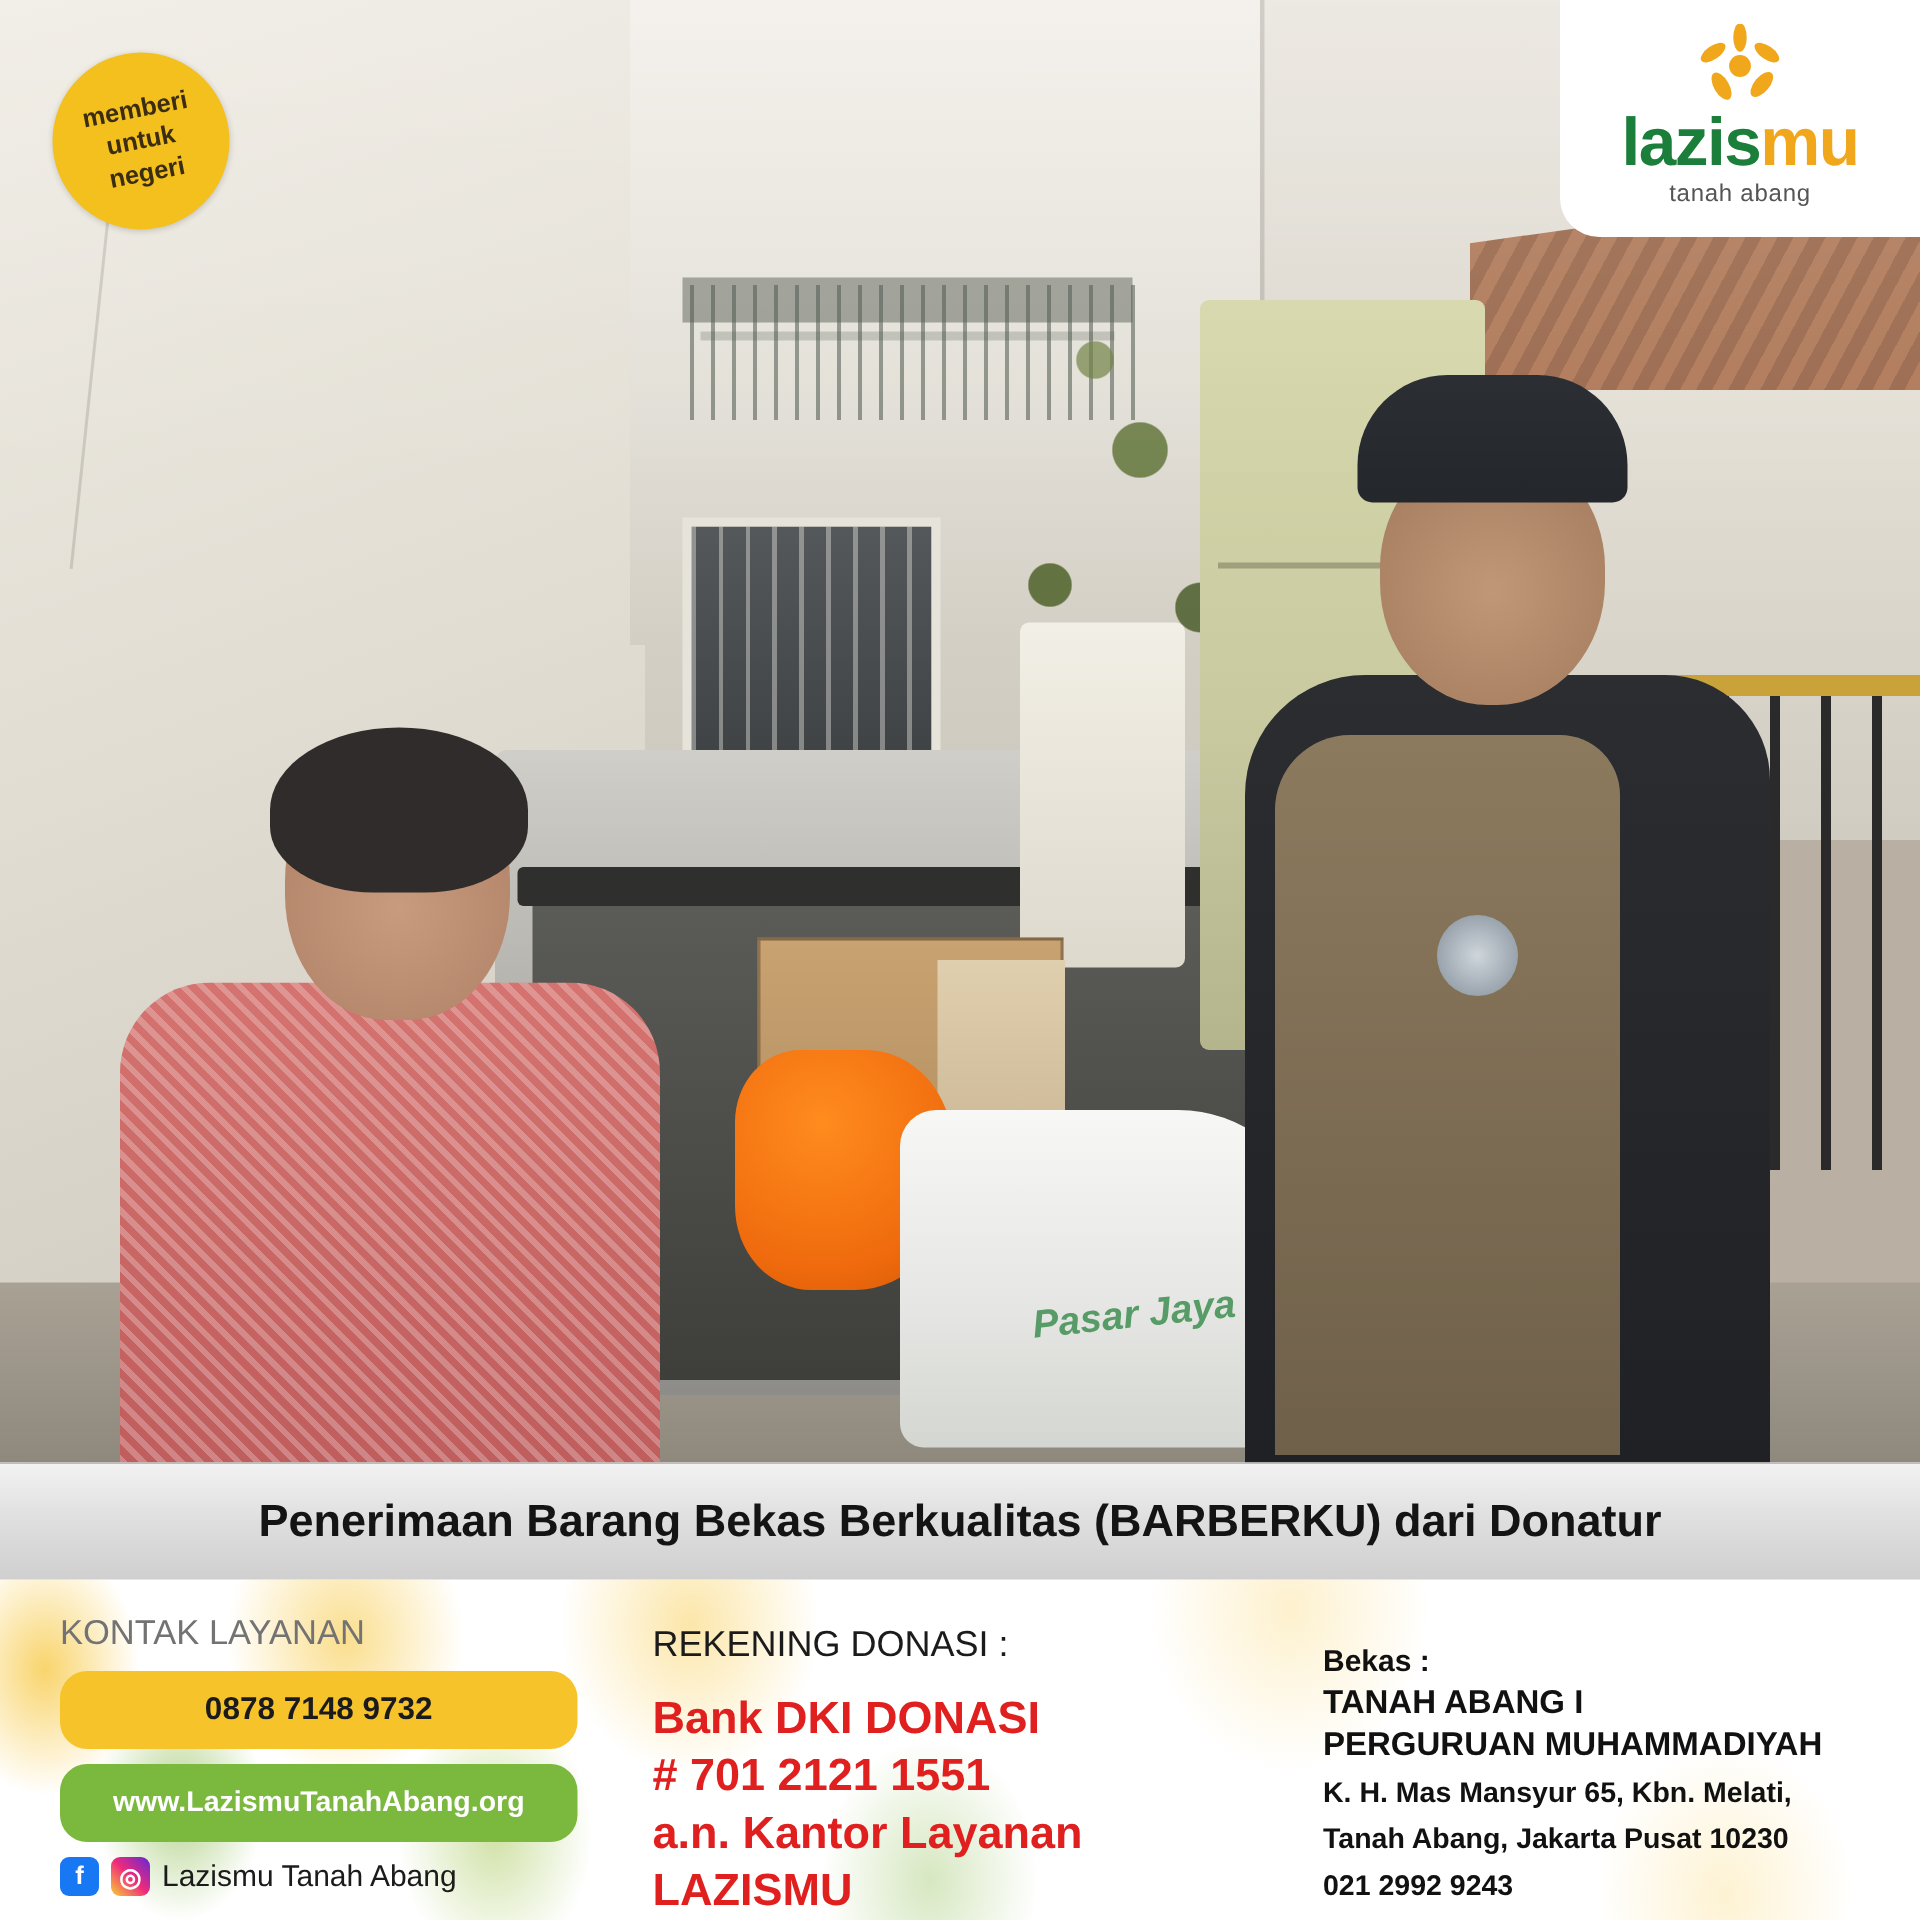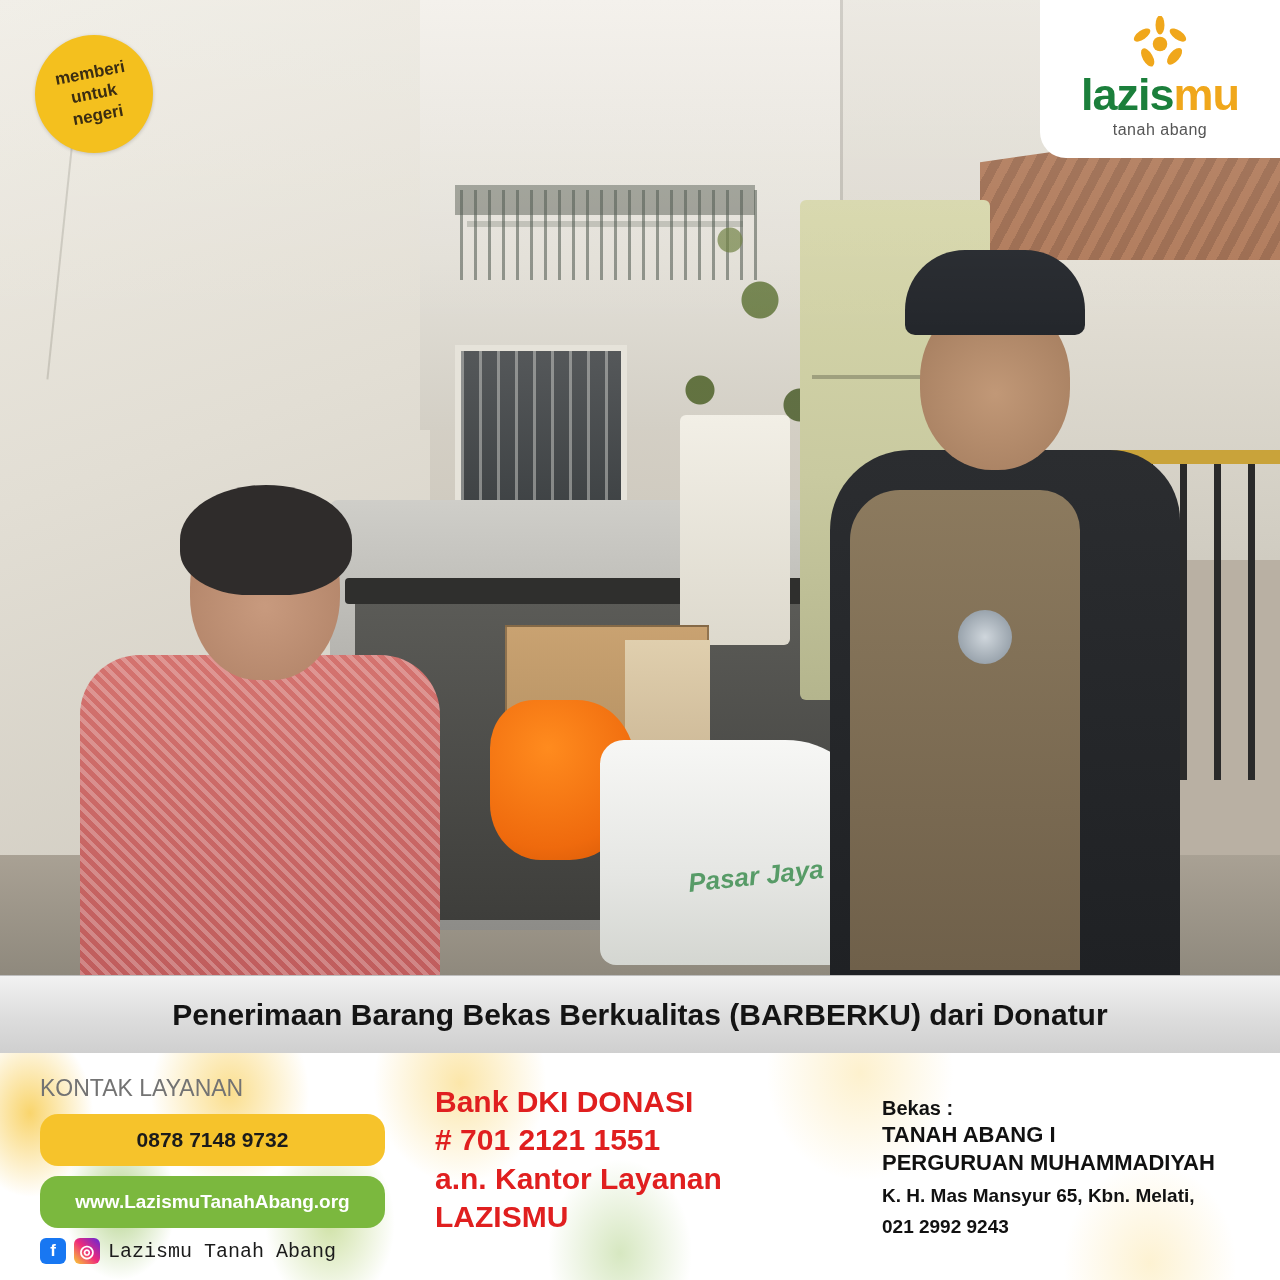--- a/index.html
+++ b/index.html
@@ -391,21 +391,20 @@
     justify-content: center;
     font-size: 17px;
     font-weight: bold;
     color: #fff;
   }
   .ic-fb { background: #1877f2; }
   .ic-ig { background: linear-gradient(45deg, #f9ce34, #ee2a7b, #6228d7); }
   .social-name {
     font-size: 20px;
     color: #1b1b1b;
-    font-family: Liberation Mono, monospace;
   }
 
   .col-rek {
     position: absolute;
     left: 435px; top: 30px;
     width: 420px;
   }
   .col-rek .head {
     font-size: 24px;
     color: #1b1b1b;
@@ -527,29 +526,31 @@
         <div class="pill pill-phone">0878 7148 9732</div>
         <div class="pill pill-web">www.LazismuTanahAbang.org</div>
         <div class="social-row">
           <span class="ic ic-fb">f</span>
           <span class="ic ic-ig">◎</span>
           <span class="social-name">Lazismu Tanah Abang</span>
         </div>
       </div>
 
       <div class="col-rek">
+        <div class="head">REKENING DONASI :</div>
         <div class="red">Bank DKI DONASI</div>
         <div class="red"># 701 2121 1551</div>
         <div class="red">a.n. Kantor Layanan LAZISMU</div>
       </div>
 
       <div class="col-office">
         <div class="o-label">Bekas :</div>
         <div class="o-name">TANAH ABANG I</div>
         <div class="o-name">PERGURUAN MUHAMMADIYAH</div>
         <div class="o-addr">K. H. Mas Mansyur 65, Kbn. Melati,</div>
+        <div class="o-addr">Tanah Abang, Jakarta Pusat 10230</div>
         <div class="o-addr">021 2992 9243</div>
       </div>
 
     </div>
   </div>
 
 </div>
 
 </body></html>

